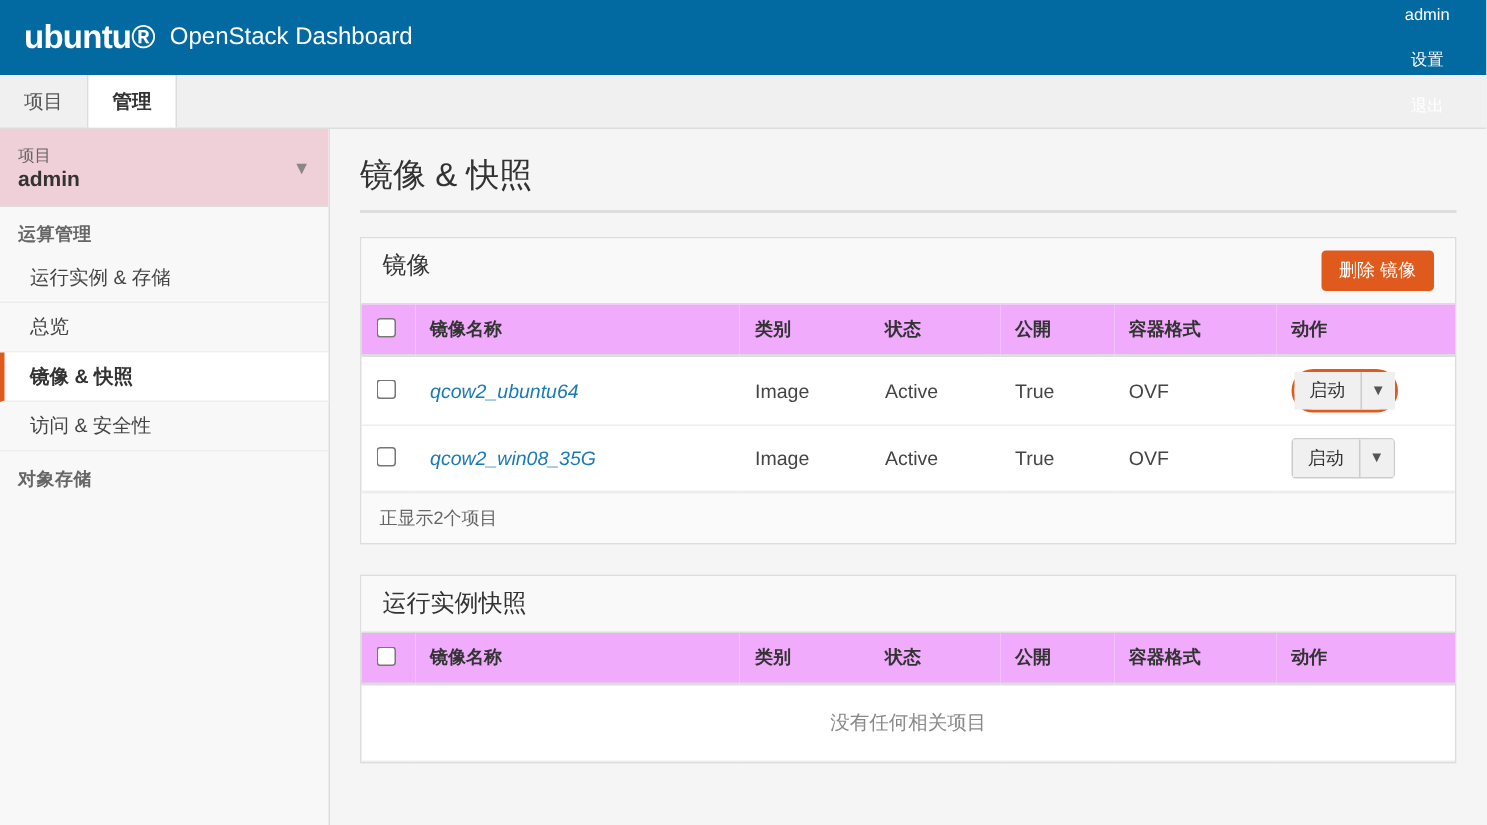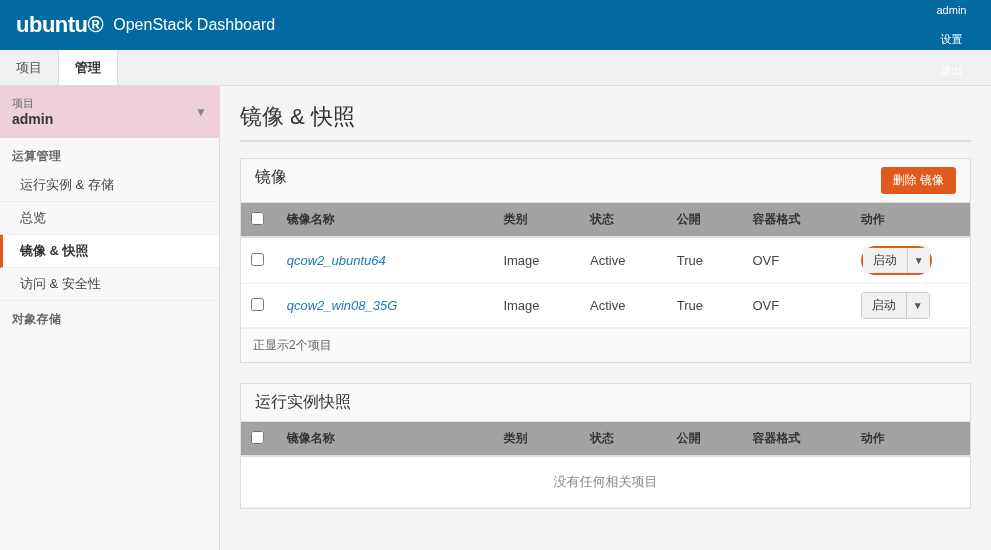--- a/index.html
+++ b/index.html
@@ -161,21 +161,21 @@
       border-radius: 3px;
     }
 
     
     table {
       width: 100%;
       border-collapse: collapse;
       font-size: 13px;
     }
     thead tr {
-      background: #a3a3a3;
+      background: #f0abfc;
       border-bottom: 2px solid #ddd;
     }
     thead th {
       padding: 8px 10px;
       text-align: left;
       font-weight: bold;
       color: #333;
       font-size: 12px;
     }
     tbody tr {

